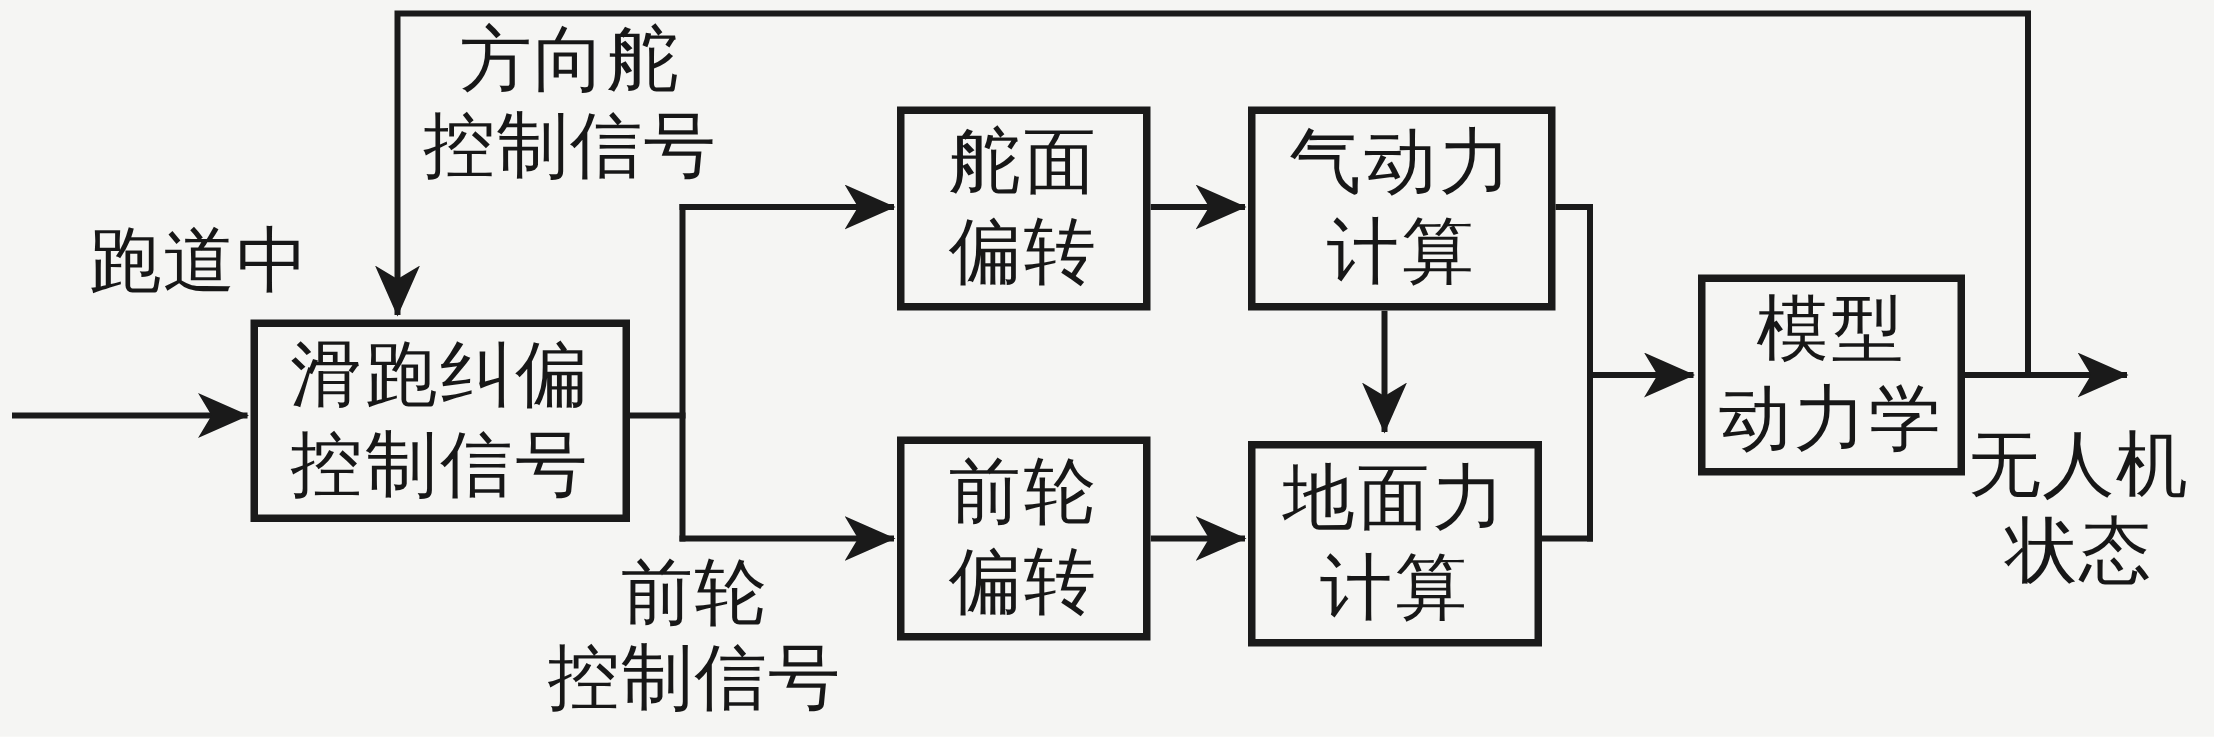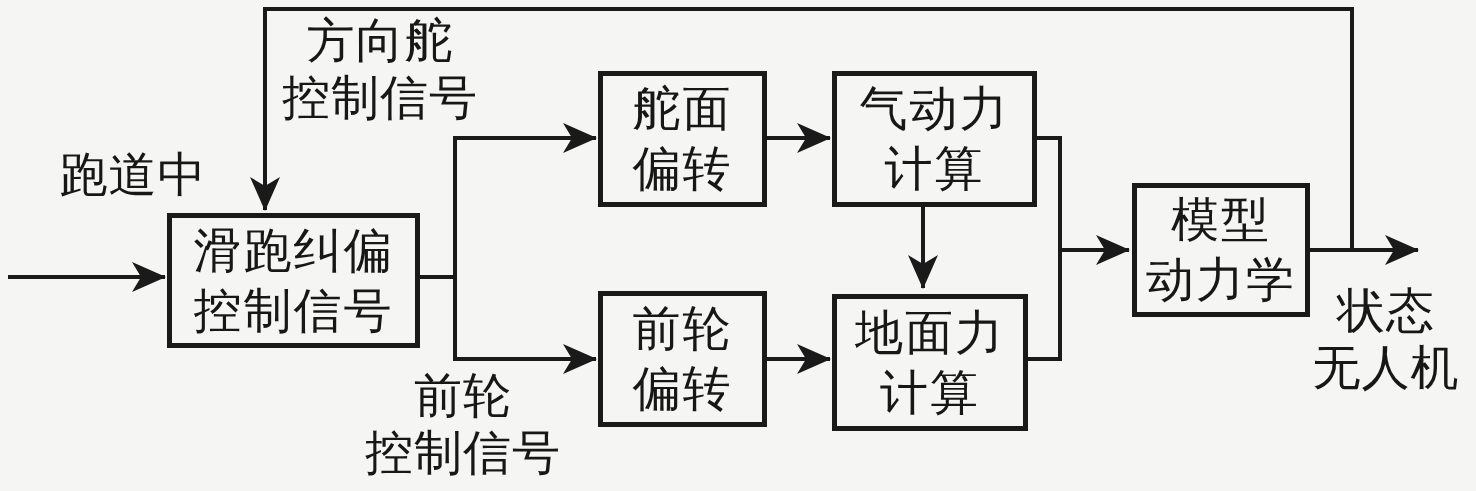--- a/index.html
+++ b/index.html
@@ -130,17 +130,17 @@
     <span>方向舵</span>
     <span>控制信号</span>
   </div>
 
   <div class="free-label" id="label-wheelsig">
     <span>前轮</span>
     <span>控制信号</span>
   </div>
 
   <div class="free-label" id="label-uavstate">
+    <span>无人机</span>
     <span>状态</span>
-    <span>无人机</span>
   </div>
 
 </div>
 
 </body></html>

